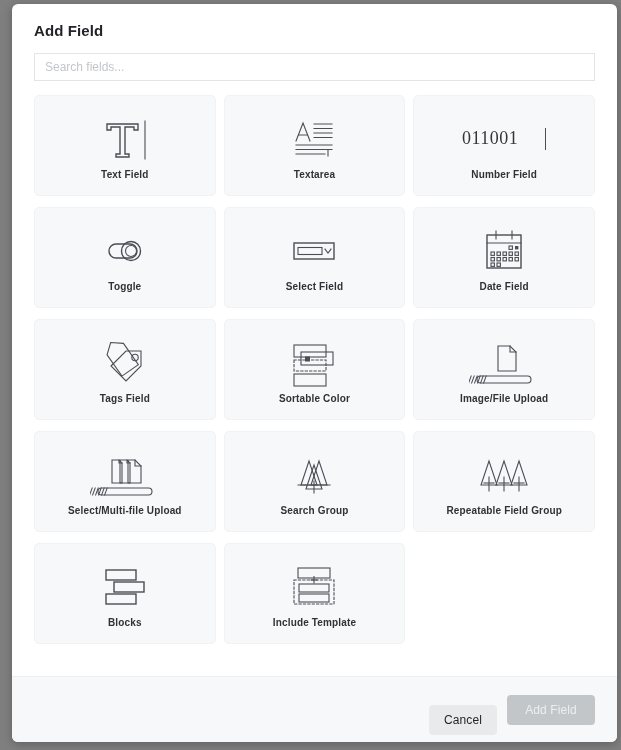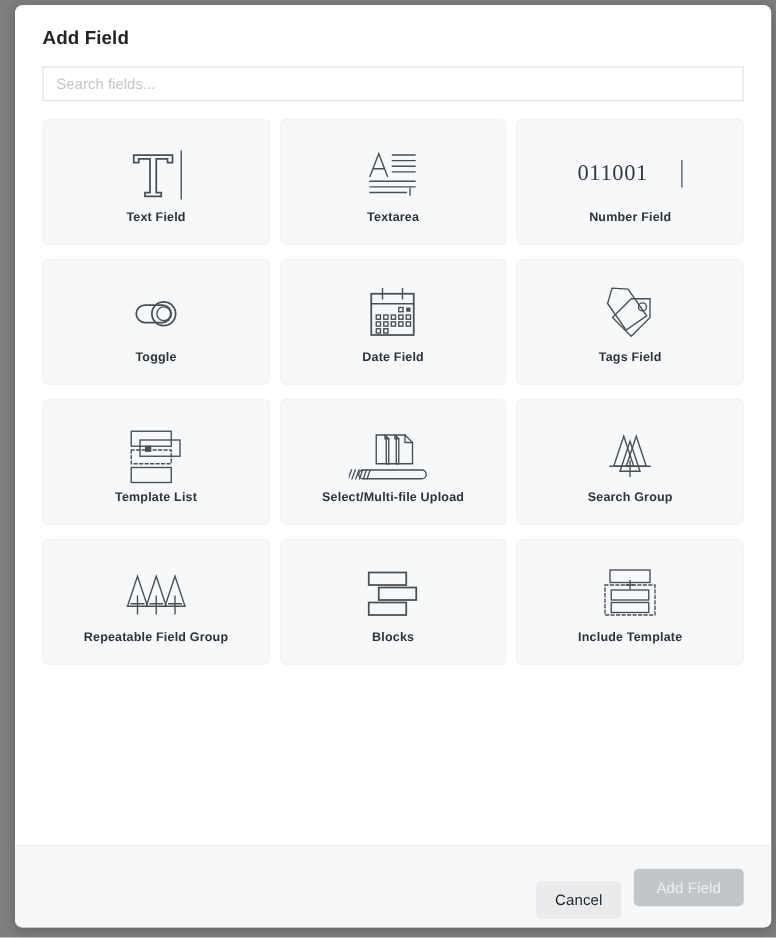--- a/index.html
+++ b/index.html
@@ -221,20 +221,30 @@
         <div class="card-icon">
           <svg class="ic" width="54" height="40" viewBox="0 0 54 40">
             <rect x="11" y="13" width="28" height="14" rx="7"></rect>
             <circle cx="33" cy="20" r="9.5"></circle>
             <circle cx="33" cy="20" r="5.5" class="thin"></circle>
           </svg>
         </div>
         <div class="card-label">Toggle</div>
       </div>
 
+      <div class="card">
+        <div class="card-icon">
+          <svg class="ic" width="54" height="40" viewBox="0 0 54 40">
+            <rect x="7" y="12" width="40" height="16"></rect>
+            <rect x="11" y="16.5" width="24" height="7" class="thin"></rect>
+            <path class="thin" d="M38 18 L41 22 L44 18"></path>
+          </svg>
+        </div>
+        <div class="card-label">Select Field</div>
+      </div>
 
       <div class="card">
         <div class="card-icon">
           <svg class="ic" width="54" height="48" viewBox="0 0 54 48">
             <line class="thin" x1="19" y1="4" x2="19" y2="12"></line>
             <line class="thin" x1="35" y1="4" x2="35" y2="12"></line>
             <rect x="10" y="8" width="34" height="33"></rect>
             <line class="thin" x1="10" y1="16" x2="44" y2="16"></line>
             <rect class="thin" x="32" y="19" width="3.4" height="3.4"></rect>
             <rect class="filled" x="38" y="19" width="3.4" height="3.4"></rect>
@@ -272,23 +282,34 @@
       <div class="card">
         <div class="card-icon">
           <svg class="ic" width="58" height="50" viewBox="0 0 58 50">
             <rect class="thin" x="9" y="7" width="32" height="12" fill="#ffffff"></rect>
             <rect class="dashed" x="9" y="22" width="32" height="11"></rect>
             <rect class="thin" x="9" y="36" width="32" height="12" fill="#ffffff"></rect>
             <rect class="thin" x="16" y="14" width="32" height="13" fill="#ffffff"></rect>
             <rect class="filled" x="20" y="18.5" width="5" height="5"></rect>
           </svg>
         </div>
-        <div class="card-label">Template List</div>
-      </div>
-
+        <div class="card-label">Sortable Color</div>
+      </div>
+
+      <div class="card">
+        <div class="card-icon">
+          <svg class="ic" width="70" height="50" viewBox="0 0 70 50">
+            <path class="thin" d="M29 8 H41 L47 14 V33 H29 Z"></path>
+            <path class="thin" d="M41 8 V14 H47"></path>
+            <rect x="8" y="38" width="54" height="7" rx="3.5" class="thin"></rect>
+            <path class="thin" d="M10 38 L10 45 M13 38 L13 45 M16 38 L16 45 M19 38 L19 45 M22 38 L22 45 M25 38 L25 45" stroke-dasharray="0" transform="skewX(-20) translate(6 0)"></path>
+          </svg>
+        </div>
+        <div class="card-label">Image/File Upload</div>
+      </div>
 
       <div class="card">
         <div class="card-icon">
           <svg class="ic" width="70" height="50" viewBox="0 0 70 50">
             <path class="thin" d="M22 10 H29 L32 13 V33 H22 Z"></path>
             <path class="thin" d="M29 10 V13 H32"></path>
             <path class="thin" d="M30 10 H37 L40 13 V33 H30 Z"></path>
             <path class="thin" d="M37 10 V13 H40"></path>
             <path class="thin" d="M38 10 H45 L51 16 V33 H38 Z"></path>
             <path class="thin" d="M45 10 V16 H51"></path>

